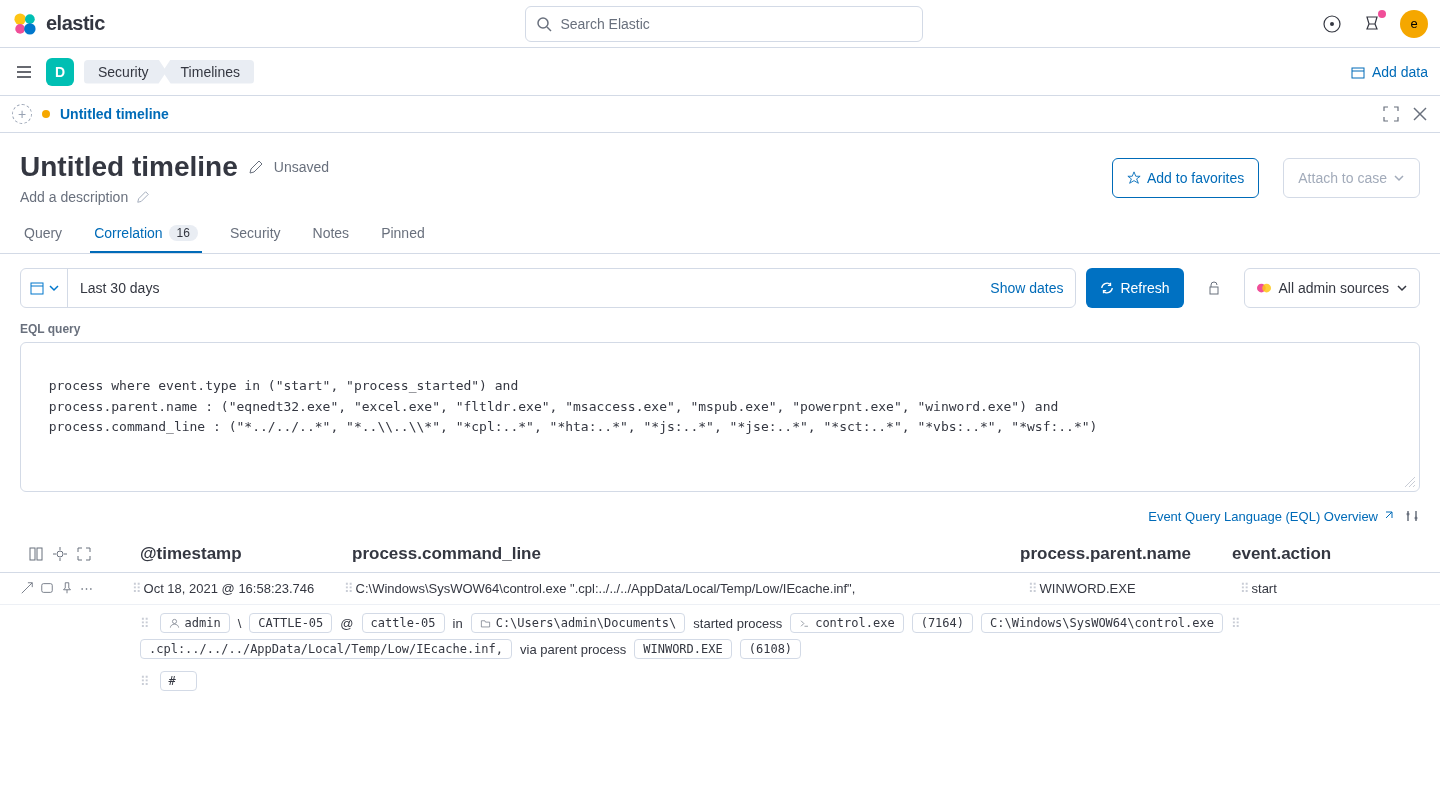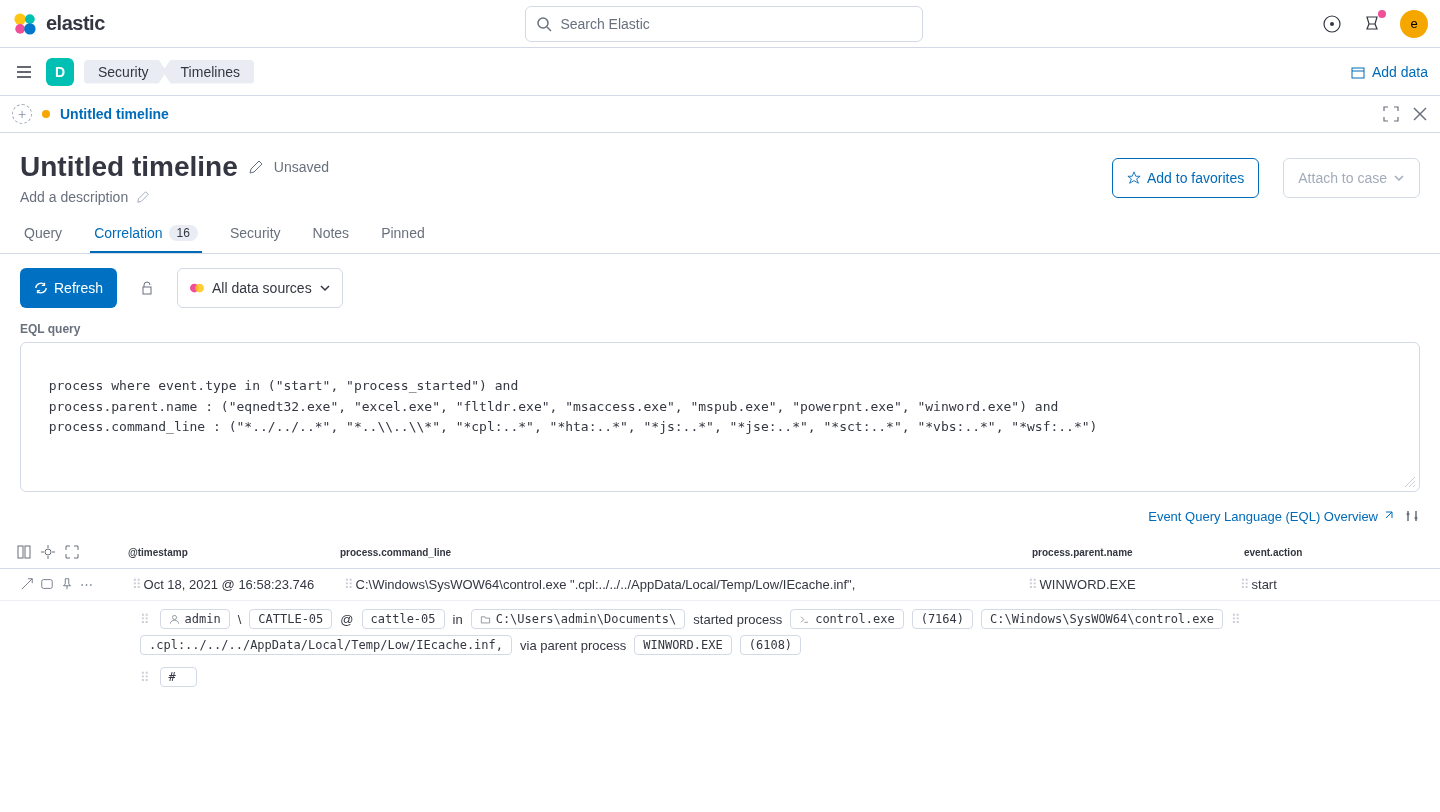--- a/index.html
+++ b/index.html
@@ -51,21 +51,21 @@
 .date-text { padding: 0 12px; flex: 1; }
 .show-dates { padding: 0 12px; color: #006bb8; cursor: pointer; }
 .btn-primary { background: #0071c2; color: #fff; border: none; }
 .lock-icon { width: 40px; height: 40px; display: flex; align-items: center; justify-content: center; color: #69707d; border: none; }
 .data-sources { border: 1px solid #d3dae6; height: 40px; padding: 0 12px; display: flex; align-items: center; gap: 8px; border-radius: 6px; cursor: pointer; }
 .kibana-dot { width: 14px; height: 14px; }
 .eql-label { padding: 0 20px; font-size: 12px; font-weight: 600; color: #69707d; }
 .eql-box { margin: 6px 20px 10px; border: 1px solid #d3dae6; border-radius: 6px; padding: 12px; min-height: 150px; font-family: Menlo, Consolas, monospace; font-size: 13px; line-height: 1.6; white-space: pre-wrap; position: relative; }
 .eql-footer { display: flex; justify-content: flex-end; align-items: center; gap: 10px; padding: 6px 20px 12px; }
 .eql-link { color: #006bb8; font-size: 13px; display: flex; align-items: center; gap: 4px; cursor: pointer; }
-.table-head { display: flex; align-items: center; padding: 8px 16px; border-bottom: 1px solid #d3dae6; font-size: 10px; font-weight: 600; gap: 12px; }
+.table-head { display: flex; align-items: center; padding: 8px 28px; border-bottom: 1px solid #d3dae6; font-size: 17px; font-weight: 600; gap: 12px; }
 .th-actions { width: 100px; display: flex; gap: 8px; color: #69707d; }
 .th-ts { width: 200px; }
 .th-cmd { flex: 1; }
 .th-parent { width: 200px; }
 .th-action { width: 180px; }
 .row { display: flex; padding: 8px 20px; gap: 12px; border-bottom: 1px solid #edf0f5; font-size: 13px; }
 .row-actions { width: 100px; display: flex; gap: 6px; color: #69707d; align-items: flex-start; }
 .row-actions svg, .row-actions .dots { cursor: pointer; }
 .cell { display: flex; align-items: flex-start; }
 .cell-ts { width: 200px; }
@@ -208,39 +208,52 @@
     </div>
   <div class="tab">
       <span>Notes</span>
     </div>
   <div class="tab">
       <span>Pinned</span>
     </div>
 </div>
 
 <div class="query-row">
+  <div class="date-sel">
+    <div class="date-icon-part">
+      <svg width="16" height="16" viewBox="0 0 16 16">
+          <rect x="2" y="3" width="12" height="11" fill="none" stroke="#0077cc"></rect>
+          <line x1="2" y1="6" x2="14" y2="6" stroke="#0077cc"></line>
+        </svg>
+      <svg width="10" height="10" viewBox="0 0 10 10">
+          <path d="M1 3l4 4 4-4" fill="none" stroke="#0077cc" stroke-width="1.5"></path>
+        </svg>
+    </div>
+    <span class="date-text">Last 30 days</span>
+    <span class="show-dates">Show dates</span>
+  </div>
   <div class="btn btn-primary">
     <svg width="14" height="14" viewBox="0 0 16 16">
         <path d="M2 8a6 6 0 0 1 10-4M14 8a6 6 0 0 1-10 4" fill="none" stroke="#fff" stroke-width="1.5"></path>
         <path d="M12 2v3h-3M4 14v-3h3" fill="none" stroke="#fff" stroke-width="1.5"></path>
       </svg>
     <span>Refresh</span>
   </div>
   <div class="lock-icon">
     <svg width="16" height="16" viewBox="0 0 16 16">
         <rect x="4" y="7" width="8" height="7" fill="none" stroke="#69707d"></rect>
         <path d="M5 7V5a3 3 0 0 1 6 0" fill="none" stroke="#69707d"></path>
       </svg>
   </div>
   <div class="data-sources">
     <svg class="kibana-dot" viewBox="0 0 16 16">
         <circle cx="5" cy="8" r="5" fill="#f04e98"></circle>
         <circle cx="11" cy="8" r="5" fill="#fec514" fill-opacity="0.85"></circle>
       </svg>
-    <span>All data sources</span>
+    <span>All admin sources</span>
     <svg width="10" height="10" viewBox="0 0 10 10">
         <path d="M1 3l4 4 4-4" fill="none" stroke="#343741" stroke-width="1.5"></path>
       </svg>
   </div>
 </div>
 
 <div class="eql-label">EQL query</div>
 <div class="eql-box">
   <span>process where event.type in ("start", "process_started") and
   process.parent.name : ("eqnedt32.exe", "excel.exe", "fltldr.exe", "msaccess.exe", "mspub.exe", "powerpnt.exe", "winword.exe") and

